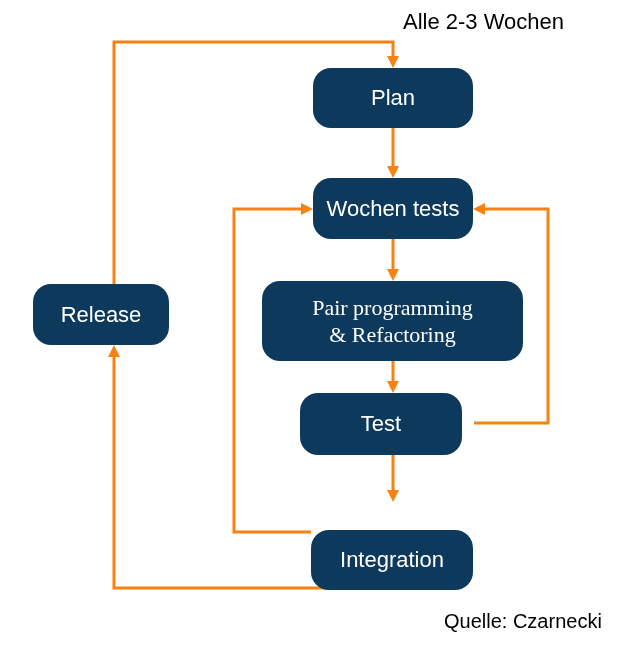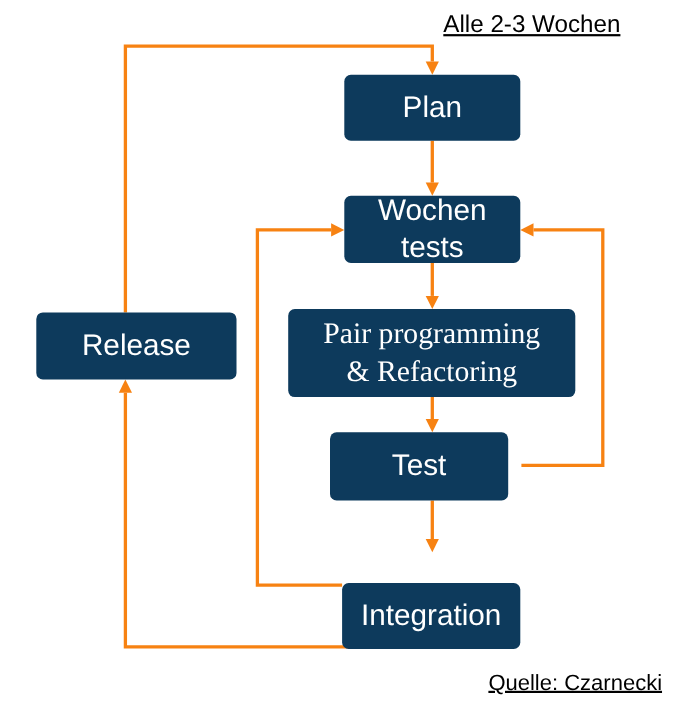--- a/index.html
+++ b/index.html
@@ -31,34 +31,33 @@
     stroke-linejoin: miter;
   }
   .arrow-head {
     fill: var(--arrow);
     stroke: none;
   }
   .node {
     position: absolute;
     background: var(--node);
     color: var(--node-text);
-    border-radius: 6px;
+    border-radius: 18px;
     display: flex;
     align-items: center;
     justify-content: center;
     text-align: center;
-    font-size: 27px;
+    font-size: 22px;
     line-height: 1.25;
     white-space: pre-line;
   }
   .label {
     position: absolute;
     color: var(--text);
     white-space: nowrap;
-    text-decoration: underline;
   }
   .label-cycle  { left: 403px; top: 9px;   font-size: 22px; }
   .label-daily  { left: 492px; top: 521px; font-size: 21px; }
   .label-source { left: 444px; top: 610px; font-size: 20px; }
 </style>
 </head>
 <body>
 
 <div class="canvas">
 
@@ -109,20 +108,20 @@
 
   <div class="node" style="left:313px; top:178px; width:160px; height:61px;">Wochen tests</div>
 
   <div class="node" style="left:262px; top:281px; width:261px; height:80px;font-family:Liberation Serif, serif;">Pair programming
 &amp; Refactoring</div>
 
   <div class="node" style="left:300px; top:393px; width:162px; height:62px;">Test</div>
 
   <div class="node" style="left:311px; top:502px; width:162px; height:60px;margin-top:28px;">Integration</div>
 
-  <div class="node" style="left:33px;  top:284px; width:182px; height:61px;">Release</div>
+  <div class="node" style="left:33px;  top:284px; width:136px; height:61px;">Release</div>
 
   <div class="label label-cycle">Alle 2-3 Wochen</div>
 
 
   <div class="label label-source">Quelle: Czarnecki</div>
 
 </div>
 
 </body></html>

